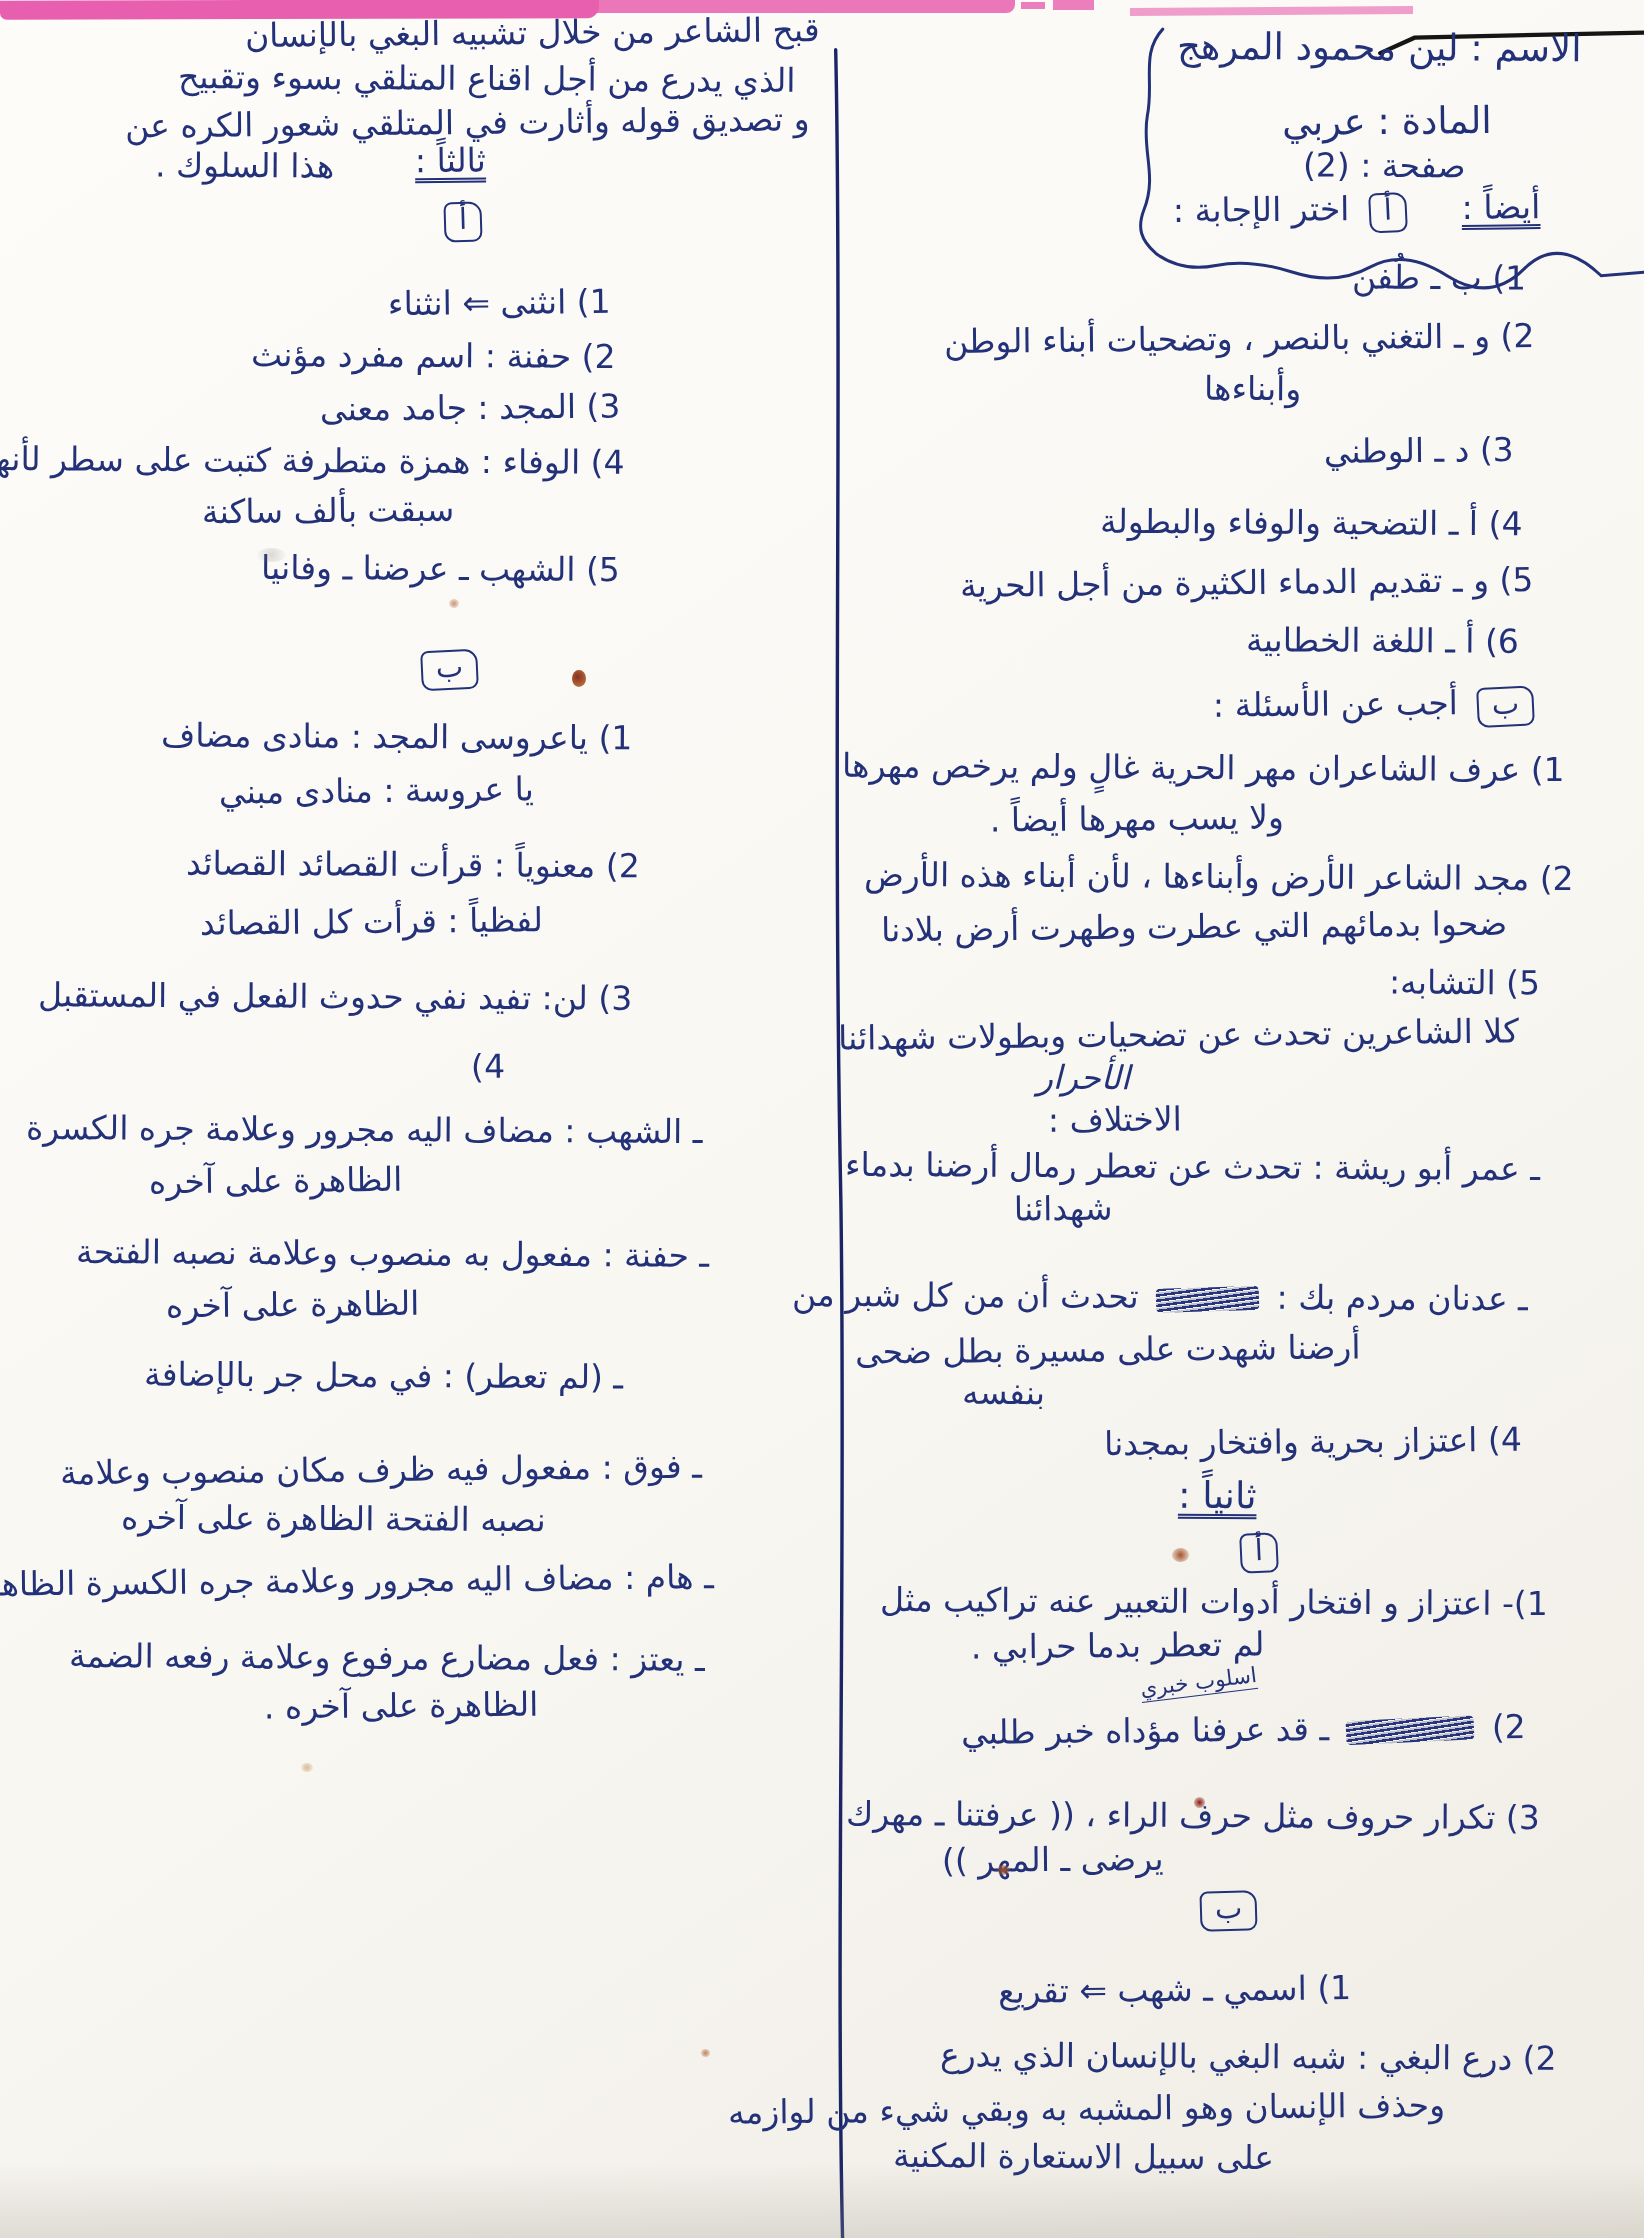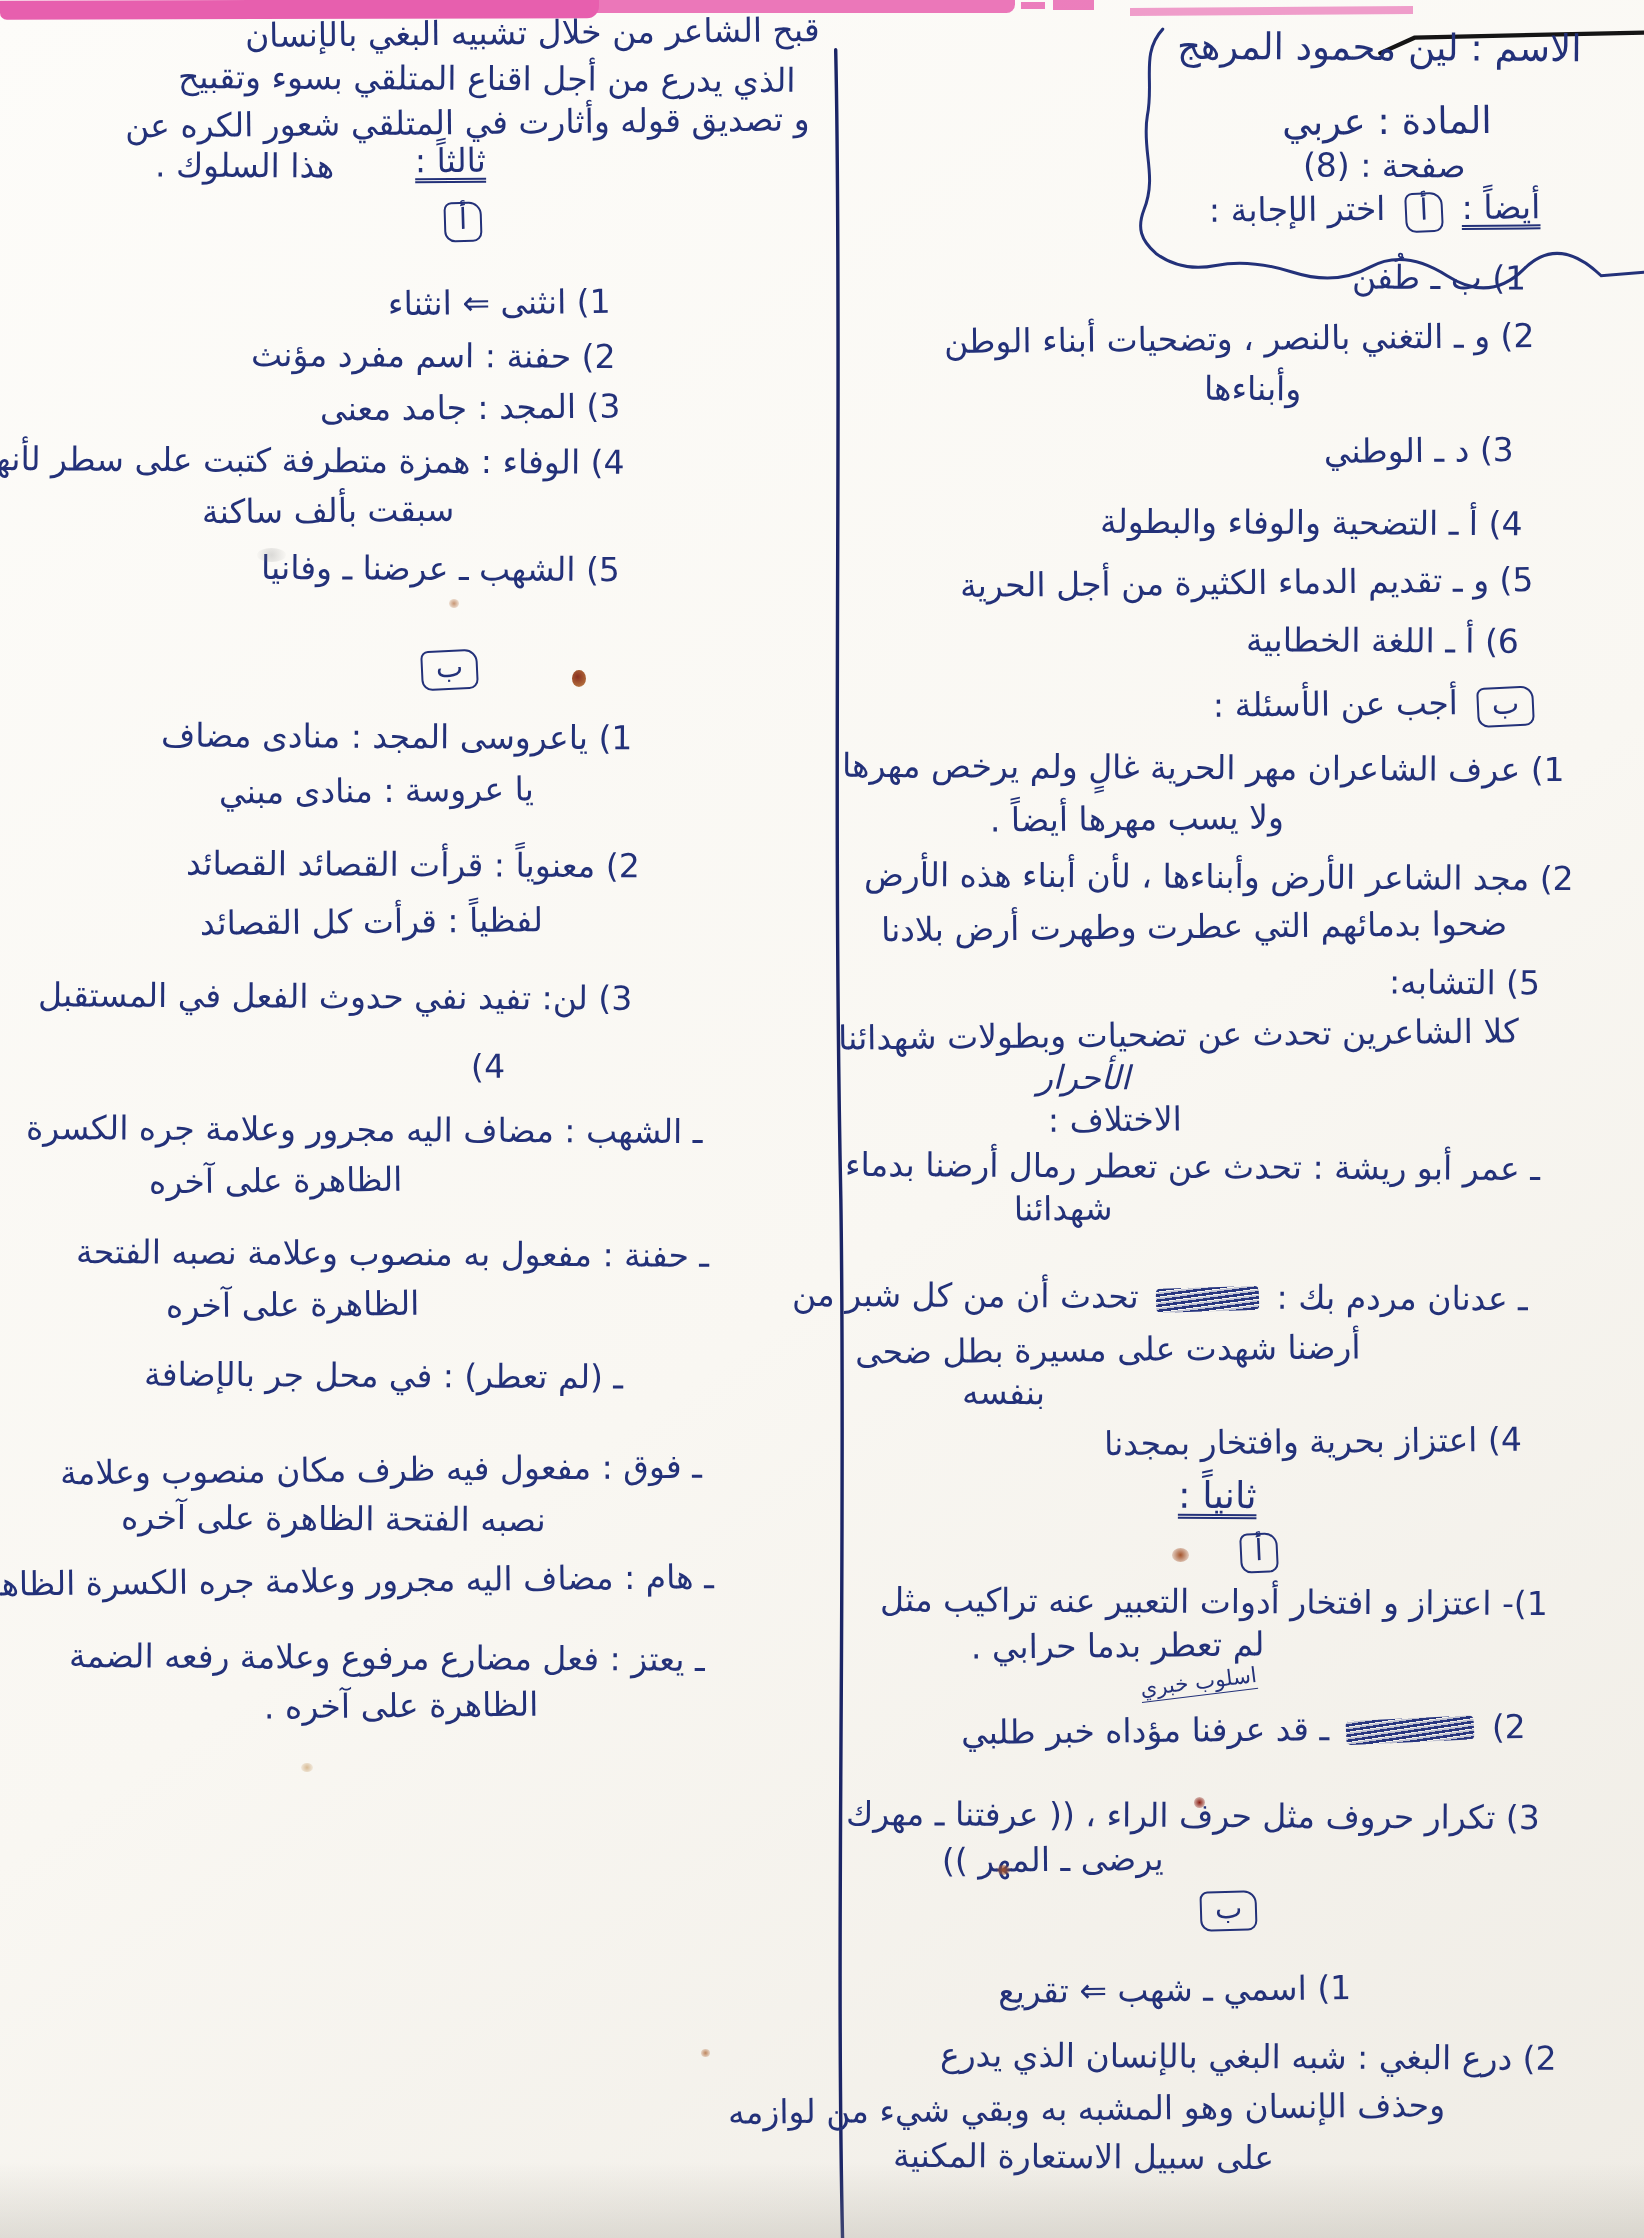--- a/index.html
+++ b/index.html
@@ -29,21 +29,21 @@
     white-space:nowrap;
     font-size:33px;
     line-height:1.15;
     color:var(--ink);
     letter-spacing:0.2px;
   }
   .hw:nth-of-type(odd){transform:rotate(-0.6deg);}
   .hw:nth-of-type(even){transform:rotate(0.35deg);}
   .big{font-size:37px;}
   .small{font-size:21.4px;}
-  .u2{text-decoration:underline double;text-underline-offset:6px;text-decoration-thickness:2.1px;}
+  .u2{text-decoration:underline double;text-underline-offset:6px;text-decoration-thickness:2.1px;margin-left:36px;}
   .hbox{
     display:inline-block;
     border:2.6px solid var(--ink);
     border-radius:7.7px 13px 9.4px 11px;
     padding:0.9px 13px 6px 13px;
     margin:0 8.6px;
     transform:rotate(-2deg);
     font-size:29px;
     line-height:1;
   }
@@ -73,21 +73,21 @@
 
   <svg class="overlay" viewBox="0 0 1920 2614">
     <path d="M1358 34 C1332 62,1348 95,1340 135 C1333 175,1352 205,1336 245 C1328 266,1332 280,1350 296
              Q1380 318,1420 310 T1510 318 T1600 312 T1690 322 T1780 314 T1870 322 L1920 318" fill="none" stroke="#233179" stroke-width="3.5" stroke-linecap="round"></path>
     <path d="M976 58 C984 420,972 900,982 1400 C988 1800,976 2250,984 2614" fill="none" stroke="#1b2566" stroke-width="4" stroke-linecap="round"></path>
     <path d="M1612 62 L1652 44 L1920 38" fill="none" stroke="#151515" stroke-width="5" stroke-linecap="round"></path>
   </svg>
 
   <div class="hw big" style="top:27px;right:62px;">الاسم : لين محمود المرهج</div>
   <div class="hw big" style="top:101px;right:152px;">المادة : عربي</div>
-  <div class="hw" style="top:147px;right:178px;">صفحة : (8)</div>
+  <div class="hw" style="top:147px;right:178px;">صفحة : (2)</div>
 
   <div class="hw" style="top:190px;right:104px;">
     <span class="u2">أيضاً :</span>
     <span class="hbox">أ</span>
     <span>اختر الإجابة :</span>
   </div>
 
   <div class="hw" style="top:259px;right:118px;">1) ب ـ طُفن</div>
   <div class="hw" style="top:320px;right:110px;">2) و ـ  التغني بالنصر ، وتضحيات أبناء الوطن</div>
   <div class="hw" style="top:370px;right:343px;">وأبناءها</div>

